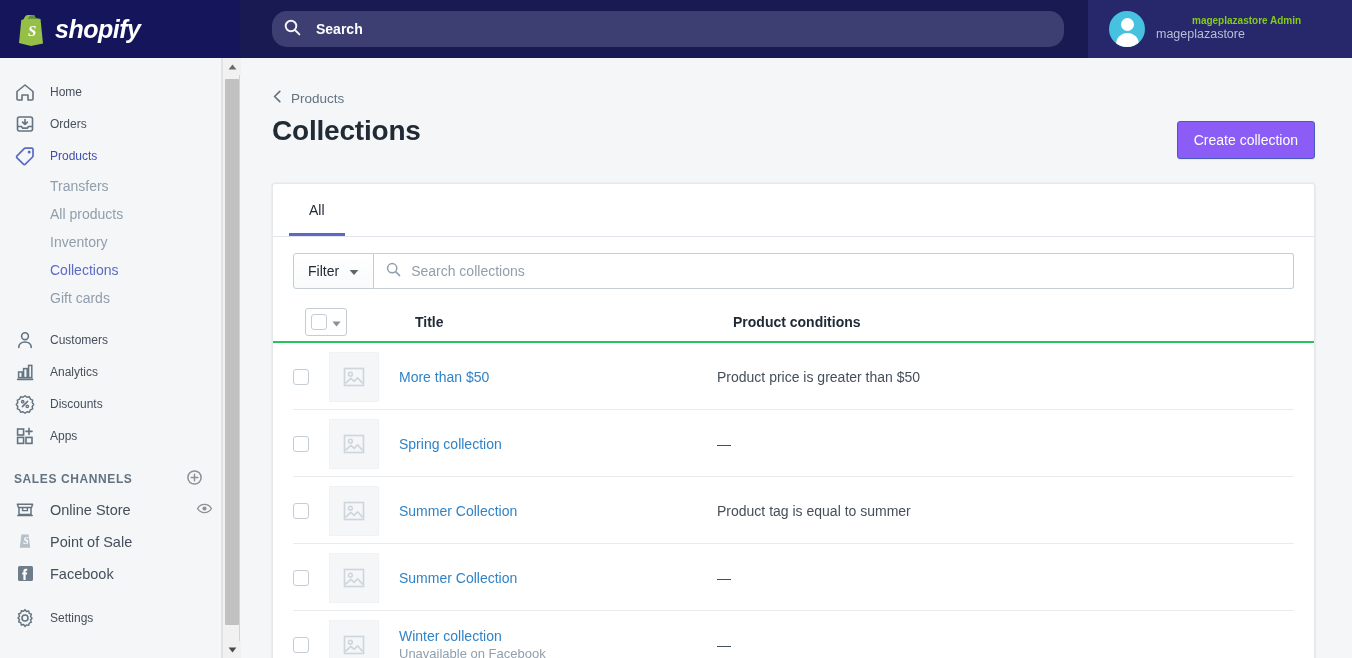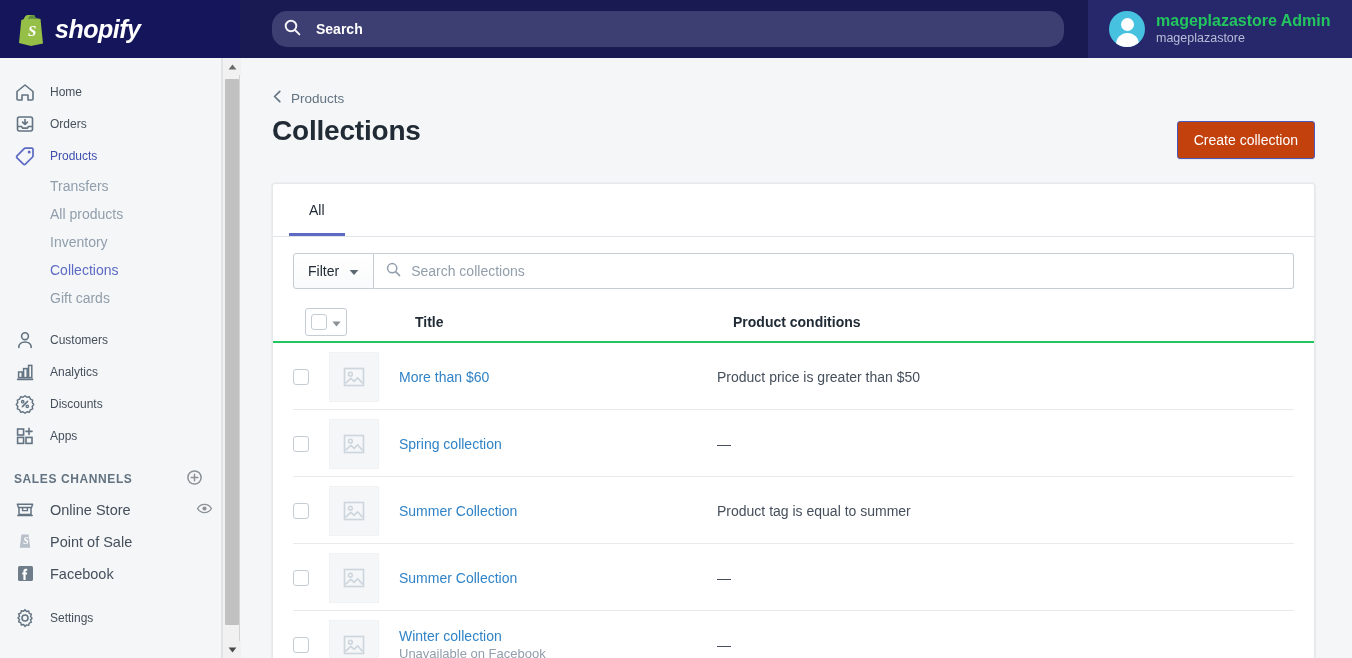--- a/index.html
+++ b/index.html
@@ -49,21 +49,21 @@
   }
   .avatar .head {
     position: absolute; width: 13px; height: 13px; border-radius: 50%;
     background: #ffffff; left: 11.5px; top: 7px;
   }
   .avatar .body {
     position: absolute; width: 23px; height: 15px; border-radius: 12px 12px 0 0;
     background: #ffffff; left: 6.5px; top: 22px;
   }
   .user-names { display: flex; flex-direction: column; line-height: 1.25; }
-  .user-name { color: #22c55e; font-size: 16px; font-weight: bold; }
+  .user-name { color: #84cc16; font-size: 10px; font-weight: bold; margin-left: 36px; }
   .user-sub { color: #b9bdd8; font-size: 12.5px; }
 
   
   .sidebar {
     position: absolute; left: 0; top: 58px; width: 222px; height: 600px;
     background: #f4f6f8; border-right: 1px solid #dfe3e8;
     padding-top: 18px;
   }
   .nav-item {
     display: flex; align-items: center; height: 32px;
@@ -118,21 +118,21 @@
     display: flex; align-items: center; gap: 8px;
     margin: 31px 0 0 31px; cursor: pointer; width: max-content;
   }
   .breadcrumb .bc-label { color: #637381; font-size: 13.5px; }
   .page-head {
     display: flex; align-items: flex-start; justify-content: space-between;
     margin: 8px 37px 0 31px;
   }
   .page-title { font-size: 28px; font-weight: bold; color: #212b36; letter-spacing: -.2px; }
   .primary-btn {
-    background: #c2410c; color: #ffffff; font-size: 14px;
+    background: #8b5cf6; color: #ffffff; font-size: 14px;
     padding: 10px 16px; border-radius: 3px; border: 1px solid #4959bd;
     cursor: pointer; margin-top: 6px; box-shadow: 0 1px 0 rgba(22,29,37,.05);
   }
 
   
   .card {
     margin: 24px 37px 0 31px; background: #ffffff;
     border: 1px solid #e6e9ec; border-radius: 3px;
     box-shadow: 0 0 0 1px rgba(63,63,68,.03), 0 1px 2px rgba(63,63,68,.08);
     overflow: hidden;
@@ -471,21 +471,21 @@
       <div class="row">
         <span class="cbox"></span>
         <span class="thumb">
           <svg width="26" height="26" viewBox="0 0 26 26">
             <rect x="3.5" y="4.5" width="19" height="17" fill="none" stroke="#cdd5dd" stroke-width="1.6"></rect>
             <circle cx="9.4" cy="10.2" r="1.9" fill="none" stroke="#cdd5dd" stroke-width="1.5"></circle>
             <path d="M4.4 19.4l5.4-5 3.4 3 3.4-3.6 5 5.6" fill="none" stroke="#cdd5dd" stroke-width="1.6" stroke-linejoin="round"></path>
           </svg>
         </span>
         <div class="titlecell">
-          <span class="tlink">More than $60</span>
+          <span class="tlink">More than $50</span>
         </div>
         <div class="condcell">Product price is greater than $50</div>
       </div>
 
       <div class="row">
         <span class="cbox"></span>
         <span class="thumb">
           <svg width="26" height="26" viewBox="0 0 26 26">
             <rect x="3.5" y="4.5" width="19" height="17" fill="none" stroke="#cdd5dd" stroke-width="1.6"></rect>
             <circle cx="9.4" cy="10.2" r="1.9" fill="none" stroke="#cdd5dd" stroke-width="1.5"></circle>

